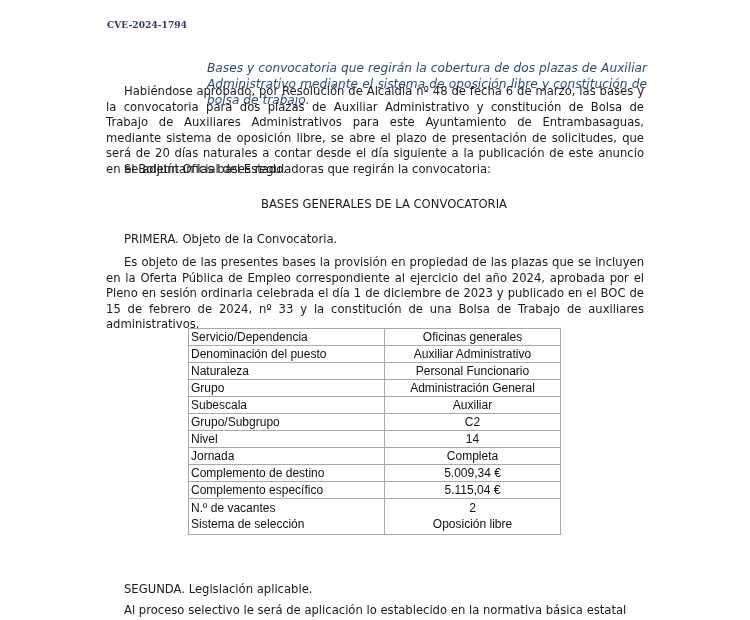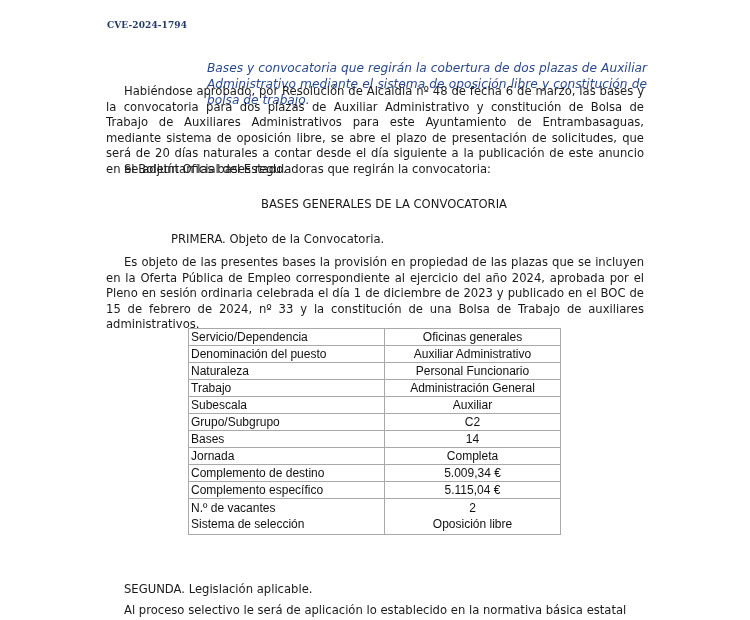--- a/index.html
+++ b/index.html
@@ -44,52 +44,52 @@
   <div class="cve">CVE-2024-1794</div>
   <div class="title">Bases y convocatoria que regirán la cobertura de dos plazas de Auxiliar Administrativo mediante el sistema de oposición libre y constitución de bolsa de trabajo.</div>
 </div>
 
 <div class="para indent" style="top:84px;">Habiéndose aprobado, por Resolución de Alcaldía nº 48 de fecha 6 de marzo, las bases y la convocatoria para dos plazas de Auxiliar Administrativo y constitución de Bolsa de Trabajo de Auxiliares Administrativos para este Ayuntamiento de Entrambasaguas, mediante sistema de oposición libre, se abre el plazo de presentación de solicitudes, que será de 20 días naturales a contar desde el día siguiente a la publicación de este anuncio en el Boletín Oficial del Estado.</div>
 
 <div class="line" style="top:162px;">Se adjuntan las bases reguladoras que regirán la convocatoria:</div>
 
 <div class="centered" style="top:197px;">BASES GENERALES DE LA CONVOCATORIA</div>
 
-<div class="line" style="top:232px;margin-left:47px;">PRIMERA. Objeto de la Convocatoria.</div>
+<div class="line" style="top:232px;">PRIMERA. Objeto de la Convocatoria.</div>
 
 <div class="para indent" style="top:255px;">Es objeto de las presentes bases la provisión en propiedad de las plazas que se incluyen en la Oferta Pública de Empleo correspondiente al ejercicio del año 2024, aprobada por el Pleno en sesión ordinaria celebrada el día 1 de diciembre de 2023 y publicado en el BOC de 15 de febrero de 2024, nº 33 y la constitución de una Bolsa de Trabajo de auxiliares administrativos.</div>
 
 <table class="info">
   <tbody>
     <tr>
         <td class="label">Servicio/Dependencia</td>
         <td class="value">Oficinas generales</td>
       </tr>
     <tr>
         <td class="label">Denominación del puesto</td>
         <td class="value">Auxiliar Administrativo</td>
       </tr>
     <tr>
         <td class="label">Naturaleza</td>
         <td class="value">Personal Funcionario</td>
       </tr>
     <tr>
-        <td class="label">Trabajo</td>
+        <td class="label">Grupo</td>
         <td class="value">Administración General</td>
       </tr>
     <tr>
         <td class="label">Subescala</td>
         <td class="value">Auxiliar</td>
       </tr>
     <tr>
         <td class="label">Grupo/Subgrupo</td>
         <td class="value">C2</td>
       </tr>
     <tr>
-        <td class="label">Bases</td>
+        <td class="label">Nivel</td>
         <td class="value">14</td>
       </tr>
     <tr>
         <td class="label">Jornada</td>
         <td class="value">Completa</td>
       </tr>
     <tr>
         <td class="label">Complemento de destino</td>
         <td class="value">5.009,34 €</td>
       </tr>

